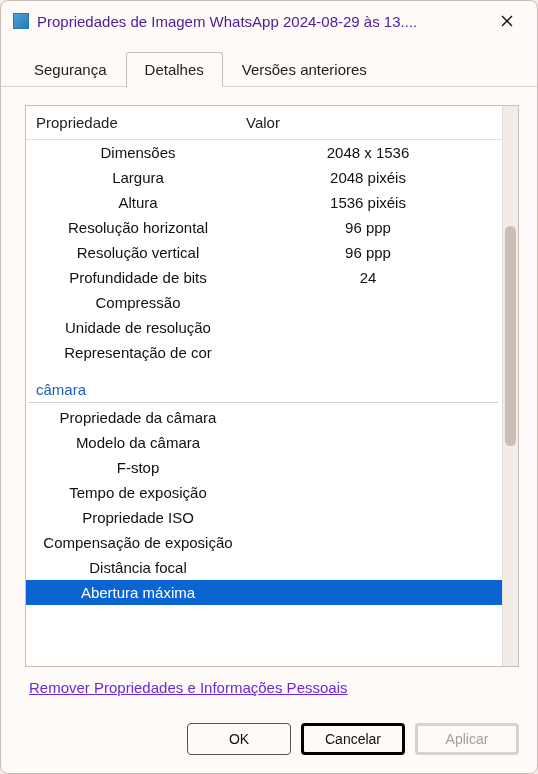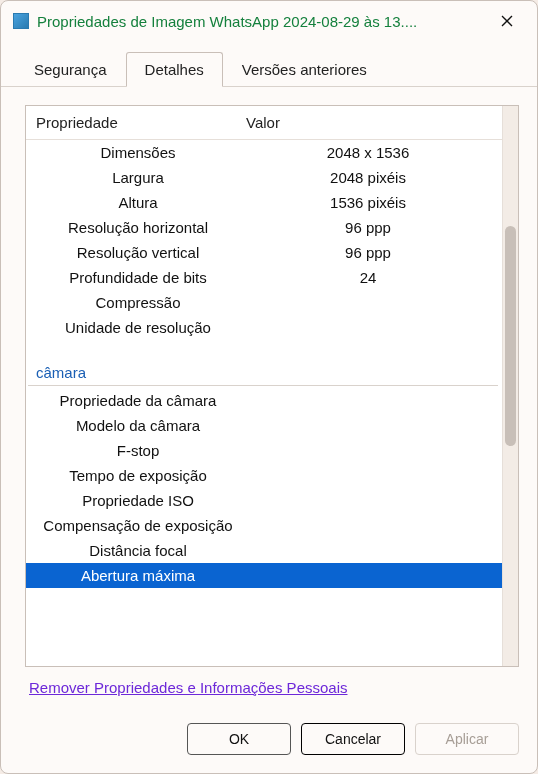--- a/index.html
+++ b/index.html
@@ -10,21 +10,21 @@
     display: flex; flex-direction: column; overflow: hidden;
   }
   .titlebar {
     display: flex; align-items: center; height: 40px; padding: 0 10px 0 12px;
   }
   .titlebar .app-icon {
     width: 16px; height: 16px; margin-right: 8px;
     background: linear-gradient(135deg,#4aa3df 0%,#2a7ab0 100%);
     border: 1px solid #2a7ab0; display:inline-block;
   }
-  .titlebar .title { flex: 1; font-size: 15px; color: #15803d; white-space: nowrap; overflow: hidden; text-overflow: ellipsis; }
+  .titlebar .title { flex: 1; font-size: 15px; color: #4c1d95; white-space: nowrap; overflow: hidden; text-overflow: ellipsis; }
   .titlebar .close {
     width: 40px; height: 32px; display:flex; align-items:center; justify-content:center;
     cursor: pointer; font-size: 16px; color:#111;
   }
 
   .tabs {
     display:flex; padding: 10px 14px 0 14px; border-bottom:1px solid #d9d2cc;
     gap: 0;
   }
   .tab {
@@ -75,21 +75,21 @@
     background:#c8bfb8; border-radius:6px;
   }
 
   .link-row { padding: 12px 4px 4px 4px; }
   .link-row a { color:#6d28d9; text-decoration: underline; font-size:15px; cursor:pointer; }
 
   .button-bar {
     display:flex; justify-content:flex-end; gap:10px; padding: 14px 18px 18px 18px;
   }
   .btn {
-    min-width: 104px; height: 32px; border:1px solid #000000; background:#fdfaf8;
+    min-width: 104px; height: 32px; border:3px solid #000000; background:#fdfaf8;
     border-radius:4px; font-size:14px; color:#111; cursor:pointer;
     display:flex; align-items:center; justify-content:center;
   }
   .btn.default { border:1.5px solid #555; }
   .btn.disabled { color:#a79e96; border-color:#d9d2cc; cursor:default; }
 </style>
 </head>
 <body>
 
 <div class="window">
@@ -145,20 +145,21 @@
             </div>
             <div class="row">
               <div class="col-prop">Compressão</div>
               <div class="col-val"></div>
             </div>
             <div class="row">
               <div class="col-prop">Unidade de resolução</div>
               <div class="col-val"></div>
             </div>
             <div class="row">
+              <div class="col-prop">Representação de cor</div>
               <div class="col-val"></div>
             </div>
             <div class="row">
               <div class="col-val"></div>
             </div>
             <div class="section-header">câmara</div>
             <div class="row">
               <div class="col-prop">Propriedade da câmara</div>
               <div class="col-val"></div>
             </div>

